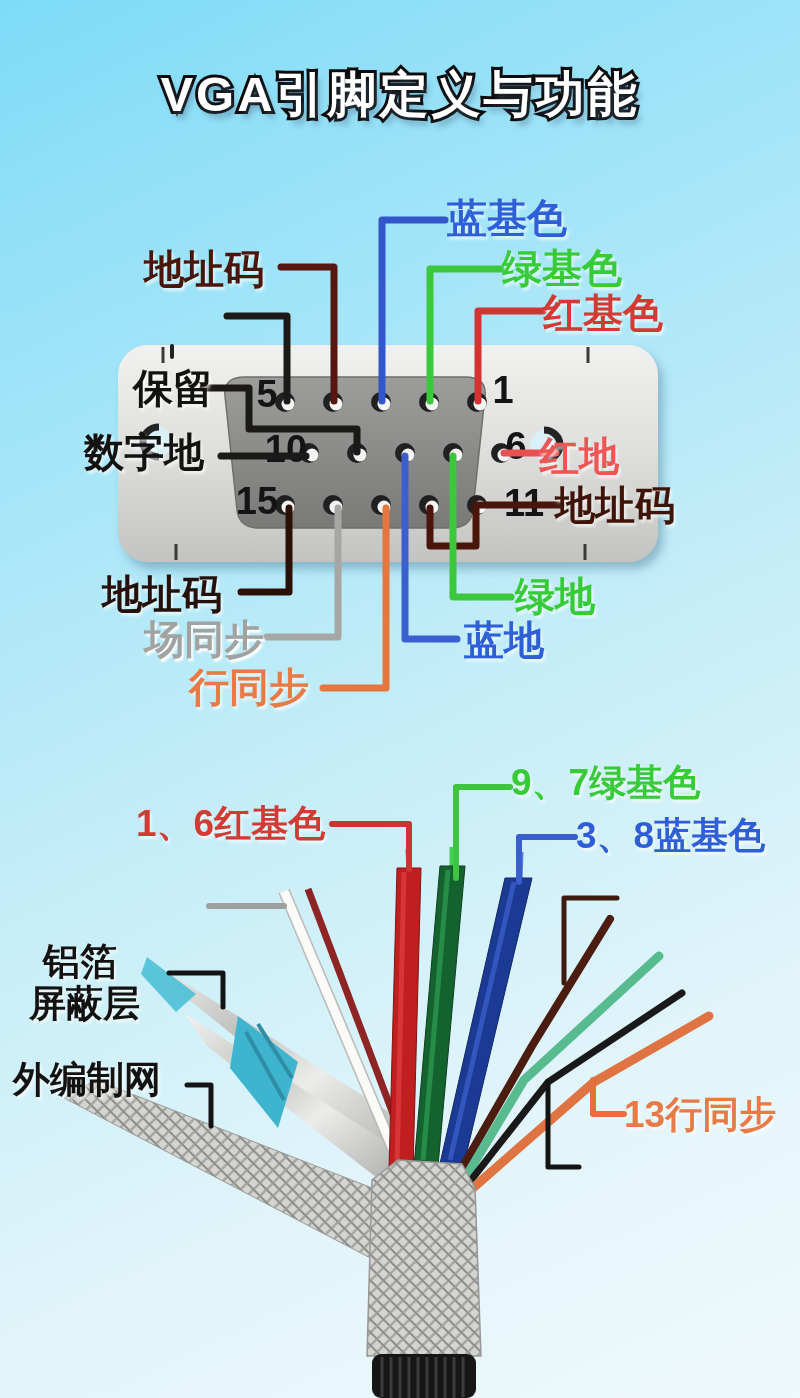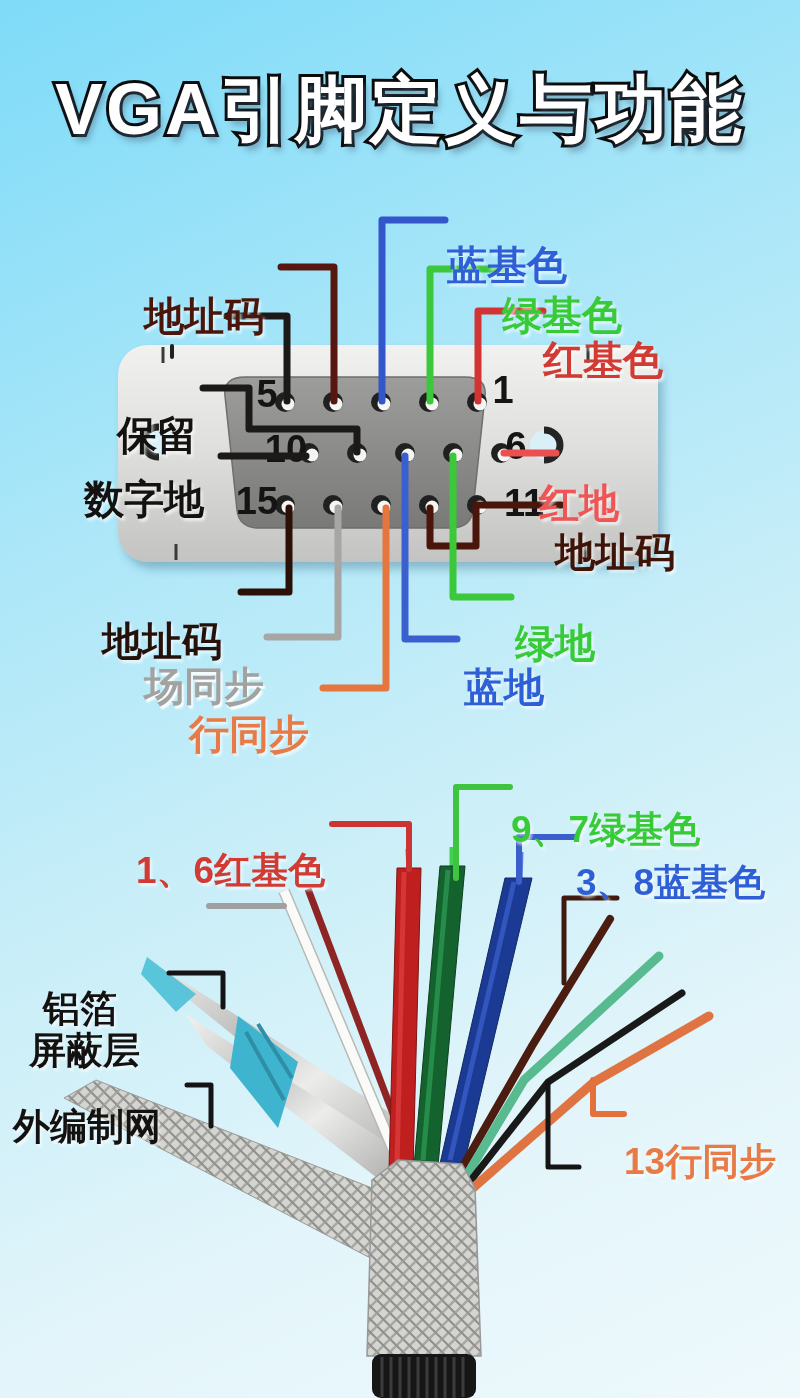--- a/index.html
+++ b/index.html
@@ -3,29 +3,28 @@
 <meta charset="utf-8">
 <style>
   html,body{margin:0;padding:0;}
   .canvas{
     position:relative;width:800px;height:1398px;overflow:hidden;
     background:linear-gradient(155deg,#7edbf8 0%,#a9e6f8 30%,#c9eef8 55%,#e3f5fa 78%,#eef9fc 100%);
     font-family:"Liberation Sans",sans-serif;
   }
   .title{
     position:absolute;top:62px;left:0;right:0;text-align:center;
-    font-size:72px;font-weight:800;letter-spacing:3px;color:#ffffff;
+    font-size:49px;font-weight:800;letter-spacing:3px;color:#ffffff;
     -webkit-text-stroke:6px #0b0b0b;paint-order:stroke fill;
     text-shadow:4px 7px 6px rgba(70,100,125,.45);
   }
   svg.layer{position:absolute;left:0;top:0;}
   .lbl{
     position:absolute;font-weight:bold;line-height:1;white-space:nowrap;
     text-shadow:2px 3px 3px rgba(255,255,255,.65);
-    margin-top:47px;
   }
   .c40{font-size:40px}
   .c37{font-size:37px}
   .blue{color:#2f5fd6}
   .green{color:#38cb38}
   .red{color:#d23a34}
   .pink{color:#ef5555}
   .darkbrown{color:#4a160b}
   .maroon{color:#3f1408}
   .nearblack{color:#26100a}
@@ -217,21 +216,21 @@
       <polyline points="548,1082 548,1167 579,1167" stroke="#141414" stroke-width="5"></polyline>
     </g>
   </svg>
 
   <div class="title">VGA引脚定义与功能</div>
 
   <div class="lbl c40 blue" style="left:447px;top:198px">蓝基色</div>
   <div class="lbl c40 red" style="left:543px;top:293px">红基色</div>
   <div class="lbl c40 green" style="left:502px;top:248px">绿基色</div>
   <div class="lbl c40 darkbrown" style="left:144px;top:249px">地址码</div>
-  <div class="lbl c40 blk" style="left:117px;top:368px">保留</div>
+  <div class="lbl c40 blk" style="left:133px;top:368px">保留</div>
   <div class="lbl c40 blk" style="left:84px;top:432px">数字地</div>
   <div class="lbl c40 pink" style="left:539px;top:436px">红地</div>
   <div class="lbl c40 maroon" style="left:555px;top:485px">地址码</div>
   <div class="lbl c40 green" style="left:515px;top:576px">绿地</div>
   <div class="lbl c40 blue" style="left:464px;top:620px">蓝地</div>
   <div class="lbl c40 nearblack" style="left:102px;top:574px">地址码</div>
   <div class="lbl c40 gray" style="left:144px;top:619px">场同步</div>
   <div class="lbl c40 orange" style="left:189px;top:667px">行同步</div>
 
   <div class="lbl c37 red" style="left:136px;top:805px">1、6红基色</div>

